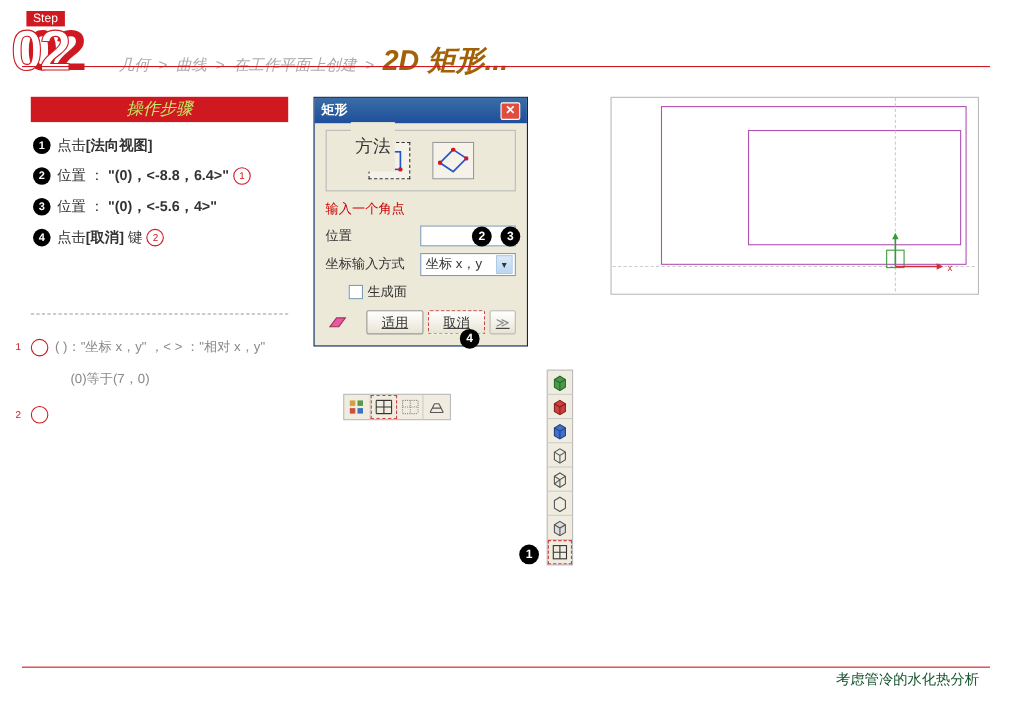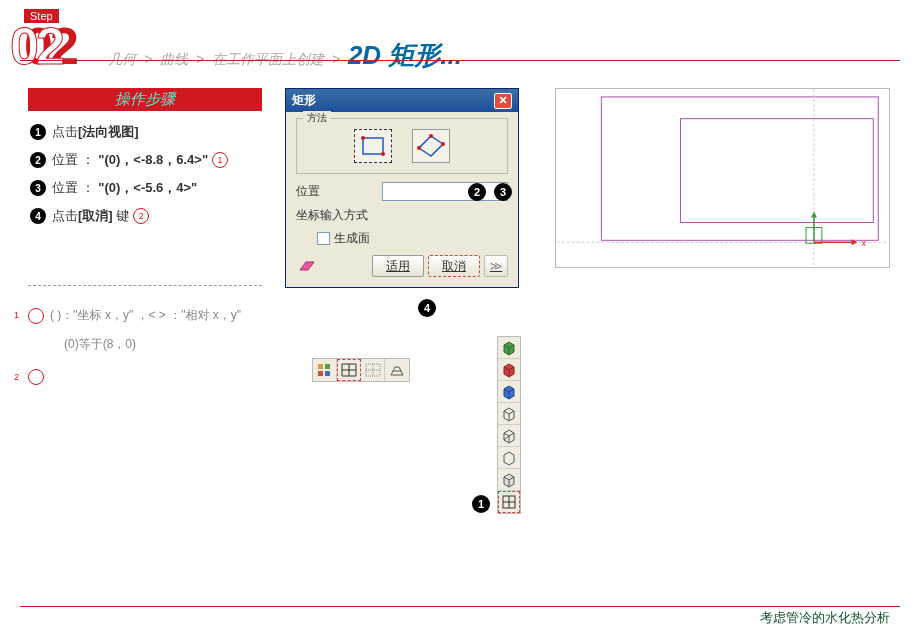--- a/index.html
+++ b/index.html
@@ -6,46 +6,46 @@
     body { width: 920px; height: 637px; background: #fff; font-family: "Microsoft YaHei", SimSun, sans-serif; position: relative; font-size: 13px; color: #333; }
     
     
     .step-badge { position: absolute; left: 24px; top: 8px; }
     .step-label { background: #d01820; color: #fff; font-size: 11px; padding: 1px 6px; display: inline-block; }
     .step-num { font-size: 52px; font-weight: bold; color: #d01820; line-height: 0.9; letter-spacing: -3px; position: relative; }
     .step-num .outline { position: absolute; color: #fff; -webkit-text-stroke: 1px #d01820; left: -14px; }
     
     .breadcrumb { position: absolute; left: 108px; top: 38px; font-size: 14px; color: #aaa; font-style: italic; }
     .breadcrumb .sep { margin: 0 4px; color: #aaa; }
-    .breadcrumb .current { font-size: 26px; font-style: italic; font-weight: bold; color: #0369a1; }
+    .breadcrumb .current { font-size: 26px; font-style: italic; font-weight: bold; color: #a16207; }
     
     .header-line { position: absolute; left: 20px; top: 60px; right: 20px; height: 1px; background: #d01820; }
     
     
     .left-col { position: absolute; left: 28px; top: 88px; width: 234px; }
-    .instr-title { background: #d01820; color: #5eead4; padding: 2px 0; text-align: center; font-size: 15px; font-style: italic; }
+    .instr-title { background: #d01820; color: #bef264; padding: 2px 0; text-align: center; font-size: 15px; font-style: italic; }
     .steps-list { padding: 12px 2px; }
     .step-row { display: flex; align-items: center; margin-bottom: 10px; font-size: 13px; }
     .num-badge { display: inline-flex; align-items: center; justify-content: center; width: 16px; height: 16px; border-radius: 50%; background: #000; color: #fff; font-size: 10px; font-weight: bold; margin-right: 6px; flex-shrink: 0; }
     .hint-badge { display: inline-flex; align-items: center; justify-content: center; width: 16px; height: 16px; border-radius: 50%; border: 1.5px solid #d01820; color: #d01820; font-size: 9px; margin-left: 4px; flex-shrink: 0; }
     .step-text b { font-weight: bold; }
     
     .dotted-sep { border: none; border-top: 1px dashed #999; margin: 38px 0 18px; }
     .notes { font-size: 12px; color: #888; line-height: 1.9; }
     .notes .hint-badge { margin: 0 6px 0 0; vertical-align: middle; }
     .notes p { margin-bottom: 6px; padding-left: 22px; text-indent: -22px; }
     .notes .sub { padding-left: 36px; text-indent: 0; }
     
     
-    .dialog { position: absolute; left: 285px; top: 88px; width: 234px; border: 1px solid #0a246a; background: #ece9d8; font-size: 12px; }
+    .dialog { position: absolute; left: 285px; top: 88px; width: 195px; border: 1px solid #0a246a; background: #ece9d8; font-size: 12px; }
     .dlg-title { background: linear-gradient(#3a6ea5,#1e4e9c); color: #fff; padding: 3px 6px; display: flex; justify-content: space-between; align-items: center; font-weight: bold; }
     .dlg-close { width: 18px; height: 16px; background: #e14c3d; border: 1px solid #fff; border-radius: 2px; display: flex; align-items: center; justify-content: center; color: #fff; font-size: 11px; font-weight: bold; }
     .dlg-body { padding: 6px 10px 10px; }
     .method-group { border: 1px solid #bbb; padding: 6px 10px 10px; position: relative; margin-bottom: 8px; }
-    .method-group .legend { position: absolute; top: -8px; left: 6px; background: #ece9d8; padding: 0 4px; font-size: 10px; }
+    .method-group .legend { position: absolute; top: -8px; left: 22px; background: #ece9d8; padding: 12px 4px; font-size: 16px; }
     .method-icons { display: flex; gap: 20px; justify-content: center; padding-top: 4px; }
     .method-btn { width: 38px; height: 34px; background: #f5f3e9; border: 1px solid #999; display: flex; align-items: center; justify-content: center; }
     .method-btn.active { border: 1px dashed #333; }
     .method-btn svg { width: 28px; height: 24px; }
     
     .red-hint { color: #c00; font-size: 12px; margin-bottom: 6px; }
     .form-row { display: flex; align-items: center; margin-bottom: 6px; gap: 6px; }
     .form-row label { width: 80px; }
     .text-input { flex: 1; height: 19px; border: 1px solid #7f9db9; background: #fff; }
     .pos-row { position: relative; }
@@ -126,21 +126,21 @@
     <div class="step-row">
       <span class="num-badge">4</span>
       <span class="step-text"><span>点击</span><b>[取消]</b><span> 键</span></span>
       <span class="hint-badge">2</span>
     </div>
   </div>
 
   <hr class="dotted-sep">
   <div class="notes">
     <p><span class="hint-badge">1</span><span>(    )："坐标 x，y" ，&lt;    &gt; ："相对 x，y"</span></p>
-    <p class="sub">(0)等于(8，0)</p>
+    <p class="sub">(0)等于(7，0)</p>
     <p style="margin-top:10px"><span class="hint-badge">2</span></p>
   </div>
 </div>
 
 <div class="dialog">
   <div class="dlg-title">
     <span>矩形</span>
     <span class="dlg-close">✕</span>
   </div>
   <div class="dlg-body">
@@ -157,30 +157,35 @@
         <div class="method-btn">
           <svg viewBox="0 0 28 24">
               <polygon points="14,2 26,10 14,22 2,14" fill="none" stroke="#2255cc" stroke-width="1.5"></polygon>
               <circle cx="14" cy="2" r="2" fill="#d01820"></circle>
               <circle cx="26" cy="10" r="2" fill="#d01820"></circle>
               <circle cx="2" cy="14" r="2" fill="#d01820"></circle>
             </svg>
         </div>
       </div>
     </div>
+    <div class="red-hint">输入一个角点</div>
     <div class="form-row pos-row">
       <label>位置</label>
       <div class="text-input"></div>
       <div class="pos-badges">
         <span class="num-badge big">2</span>
         <span class="num-badge big">3</span>
       </div>
     </div>
     <div class="form-row">
       <label>坐标输入方式</label>
+      <div class="select-box">
+        <span>坐标 x，y</span>
+        <span class="select-arrow">▾</span>
+      </div>
     </div>
     <div class="checkbox-row">
       <span class="checkbox"></span>
       <span>生成面</span>
     </div>
     <div class="dlg-footer">
       <span class="eraser-icon">
         <svg viewBox="0 0 20 16">
             <polygon points="4,12 10,4 18,4 12,12" fill="#e85aa0" stroke="#a03060"></polygon>
           </svg>

